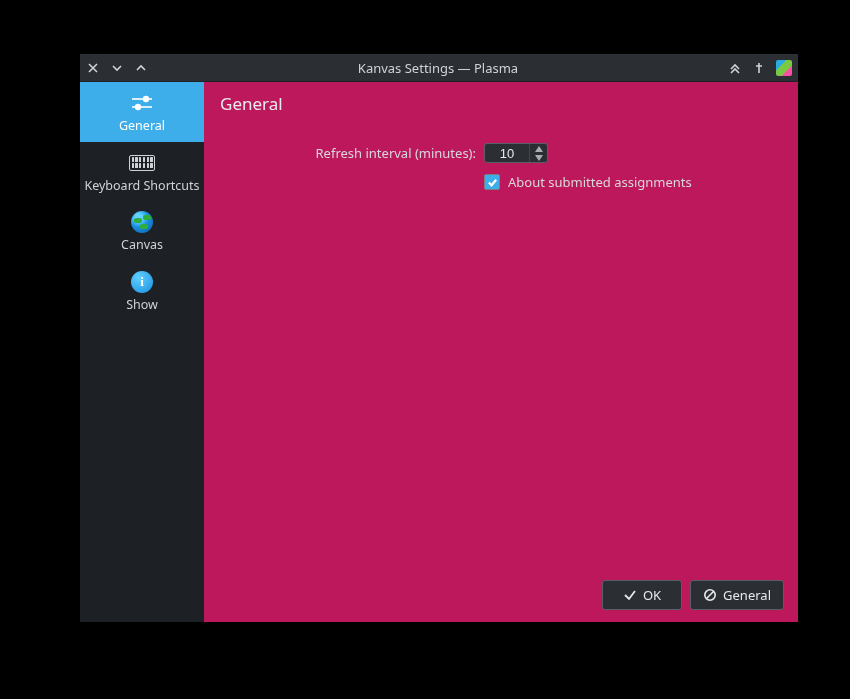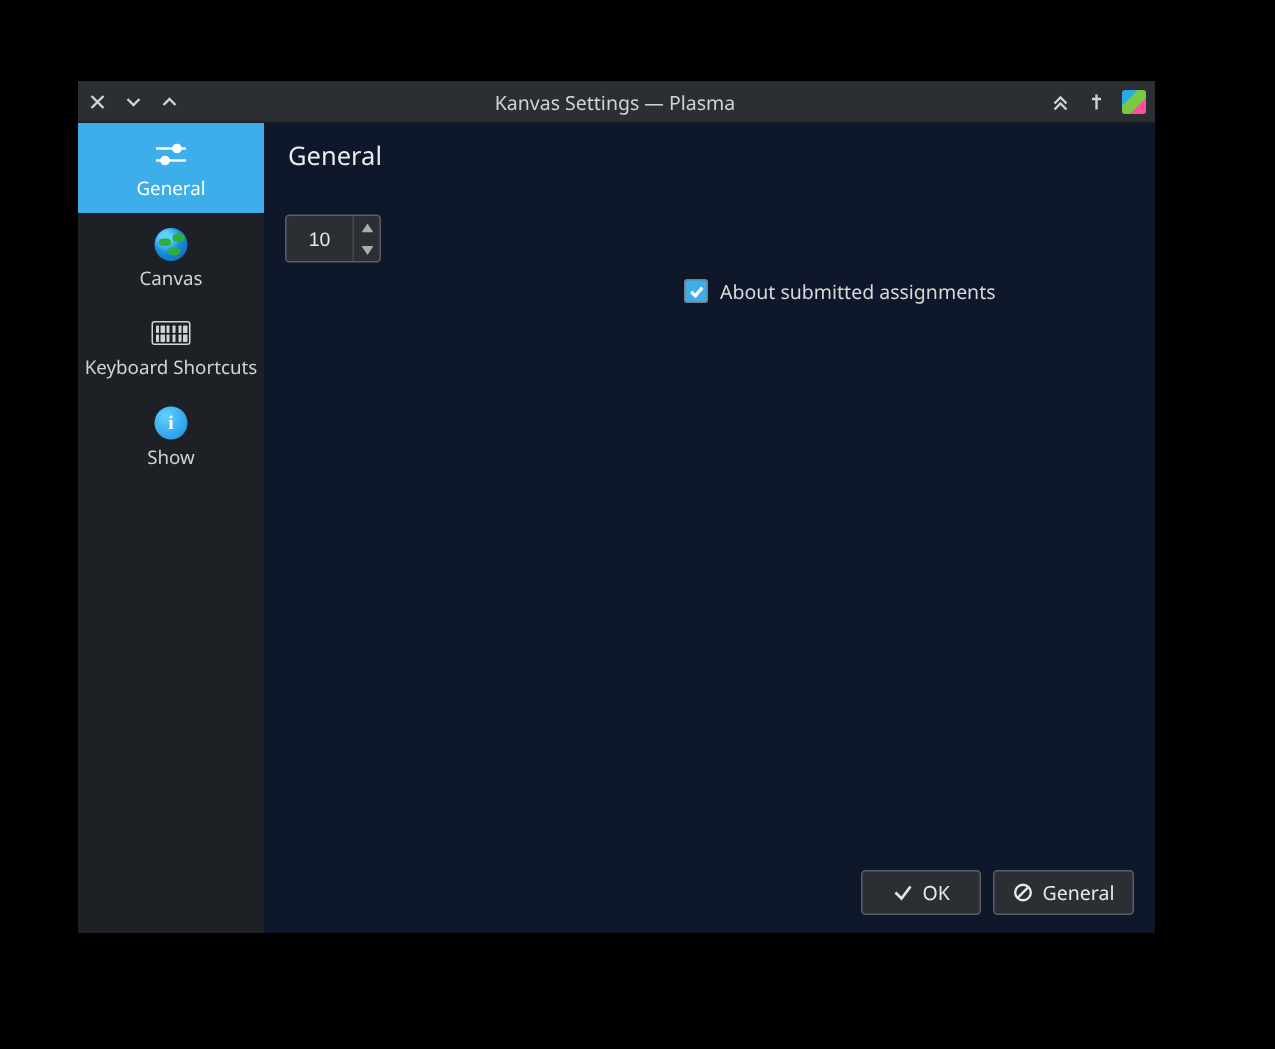--- a/index.html
+++ b/index.html
@@ -1,17 +1,17 @@
 <!DOCTYPE html>
 <html><head>
 <meta charset="utf-8">
 <style>
   * { box-sizing: border-box; margin: 0; padding: 0; }
   html, body { width: 850px; height: 699px; background: #000; font-family: "Noto Sans", "Segoe UI", sans-serif; font-size: 13px; color: #d8d8d8; overflow: hidden; }
-  .window { position: absolute; left: 52px; top: 54px; width: 718px; height: 568px; background: #0f172a; display: flex; flex-direction: column; box-shadow: 0 6px 20px rgba(0,0,0,.6); }
+  .window { position: absolute; left: 80px; top: 54px; width: 718px; height: 568px; background: #be185d; display: flex; flex-direction: column; box-shadow: 0 6px 20px rgba(0,0,0,.6); }
   .titlebar { height: 28px; background: #2b2f34; display: flex; align-items: center; padding: 0 6px; border-bottom: 1px solid #1e2125; }
   .titlebar .left, .titlebar .right { display: flex; align-items: center; gap: 10px; }
   .titlebar .title { flex: 1; text-align: center; font-size: 13px; color: #cfd3d7; }
   .tb-icon { width: 14px; height: 14px; display: flex; align-items: center; justify-content: center; color: #cfd3d7; }
   .tb-icon svg { width: 12px; height: 12px; stroke: currentColor; fill: none; stroke-width: 1.6; }
   .appicon { width: 16px; height: 16px; background: linear-gradient(135deg,#29abe2 0 33%,#7ac943 33% 66%,#ff4fa3 66% 100%); border-radius: 2px; }
   .body { flex: 1; display: flex; min-height: 0; }
   .sidebar { width: 124px; background: #1d2024; display: flex; flex-direction: column; padding-top: 0; }
   .side-item { width: 124px; display: flex; flex-direction: column; align-items: center; justify-content: center; gap: 4px; padding: 10px 4px 8px; color: #cfd3d7; cursor: pointer; text-align: center; line-height: 1.25; }
   .side-item.active { background: #3daee9; color: #fff; }
@@ -20,21 +20,21 @@
   .globe { width: 22px; height: 22px; border-radius: 50%; background: radial-gradient(circle at 35% 30%, #5fd0ff 0 18%, #1a8fe0 45%, #0b5fa5 100%); position: relative; overflow: hidden; }
   .globe::after { content: ""; position: absolute; left: 3px; top: 7px; width: 8px; height: 5px; background: #2fae3a; border-radius: 40%; box-shadow: 9px -3px 0 0 #2fae3a, 6px 6px 0 0 #2fae3a; }
   .keyboard { width: 26px; height: 16px; border: 1.5px solid #cfd3d7; border-radius: 2px; display: grid; grid-template-columns: repeat(6,1fr); grid-template-rows: repeat(2,1fr); gap: 1.5px; padding: 1.5px; }
   .keyboard span { background: #cfd3d7; border-radius: .5px; }
   .info { width: 22px; height: 22px; border-radius: 50%; background: radial-gradient(circle at 35% 30%, #5fd0ff, #1a8fe0); color: #fff; display: flex; align-items: center; justify-content: center; font-weight: 700; font-size: 13px; font-family: Georgia, serif; }
   .content { flex: 1; display: flex; flex-direction: column; padding: 10px 14px 12px; }
   .page-title { font-size: 17px; color: #e8eaec; margin-bottom: 28px; padding-left: 2px; }
   .form { display: flex; flex-direction: column; gap: 10px; }
   .row { display: flex; align-items: center; }
   .lbl { width: 266px; text-align: right; padding-right: 8px; color: #d6d9dc; font-size: 13px; }
-  .spin { display: flex; align-items: stretch; background: #2b2f34; border: 1px solid #5a5f65; border-radius: 3px; height: 32px; width: 64px; justify-content: space-between; }
+  .spin { display: flex; align-items: stretch; background: #2b2f34; border: 1px solid #5a5f65; border-radius: 3px; height: 20px; width: 64px; justify-content: space-between; }
   .spin input { width: 44px; background: transparent; border: none; color: #e6e8ea; text-align: center; font-size: 13px; outline: none; }
   .spin .arrows { width: 18px; display: flex; flex-direction: column; border-left: 1px solid #44484d; }
   .spin .arrows div { flex: 1; display: flex; align-items: center; justify-content: center; color: #a9adb2; }
   .spin .arrows svg { width: 8px; height: 6px; fill: currentColor; }
   .chk { width: 16px; height: 16px; border: 1px solid #7a7f85; border-radius: 2px; background: #3daee9; display: flex; align-items: center; justify-content: center; margin-right: 8px; }
   .chk svg { width: 11px; height: 11px; stroke: #fff; stroke-width: 2.4; fill: none; }
   .buttons { margin-top: auto; display: flex; justify-content: flex-end; gap: 8px; padding-top: 10px; }
   .btn { min-width: 80px; height: 30px; padding: 0 12px; border-radius: 3px; background: #2b2f34; border: 1px solid #5a5f65; color: #e6e8ea; display: flex; align-items: center; justify-content: center; gap: 6px; font-size: 13px; cursor: pointer; }
   .btn.disabled { color: #6d7176; border-color: #404449; cursor: default; }
   .btn svg { width: 14px; height: 14px; }
@@ -88,56 +88,57 @@
                 <circle cx="16" cy="5" r="2.4" fill="#fff"></circle>
                 <line x1="2" y1="13" x2="22" y2="13"></line>
                 <circle cx="8" cy="13" r="2.4" fill="#fff"></circle>
               </g>
             </svg>
         </div>
         <div class="side-label">General</div>
       </div>
       <div class="side-item">
         <div class="side-icon">
-            <div class="globe"></div>
-          </div>
-        <div class="side-label">Canvas</div>
-      </div>
-      <div class="side-item">
-        <div class="side-icon">
             <div class="keyboard">
               <span></span>
               <span></span>
               <span></span>
               <span></span>
               <span></span>
               <span></span>
               <span></span>
               <span></span>
               <span></span>
               <span></span>
               <span></span>
               <span></span>
             </div>
           </div>
         <div class="side-label">Keyboard Shortcuts</div>
       </div>
       <div class="side-item">
         <div class="side-icon">
+            <div class="globe"></div>
+          </div>
+        <div class="side-label">Canvas</div>
+      </div>
+      <div class="side-item">
+        <div class="side-icon">
             <div class="info">i</div>
           </div>
         <div class="side-label">Show</div>
       </div>
     </div>
 
     <div class="content">
       <div class="page-title">General</div>
 
       <div class="form">
         <div class="row">
+          <div class="lbl">Refresh interval (minutes):</div>
           <div class="spin">
             <input type="text" value="10" style="">
             <div class="arrows">
               <div>
                   <svg viewBox="0 0 8 6">
                     <path d="M0 6 L4 0 L8 6 Z"></path>
                   </svg>
                 </div>
               <div>
                   <svg viewBox="0 0 8 6">

